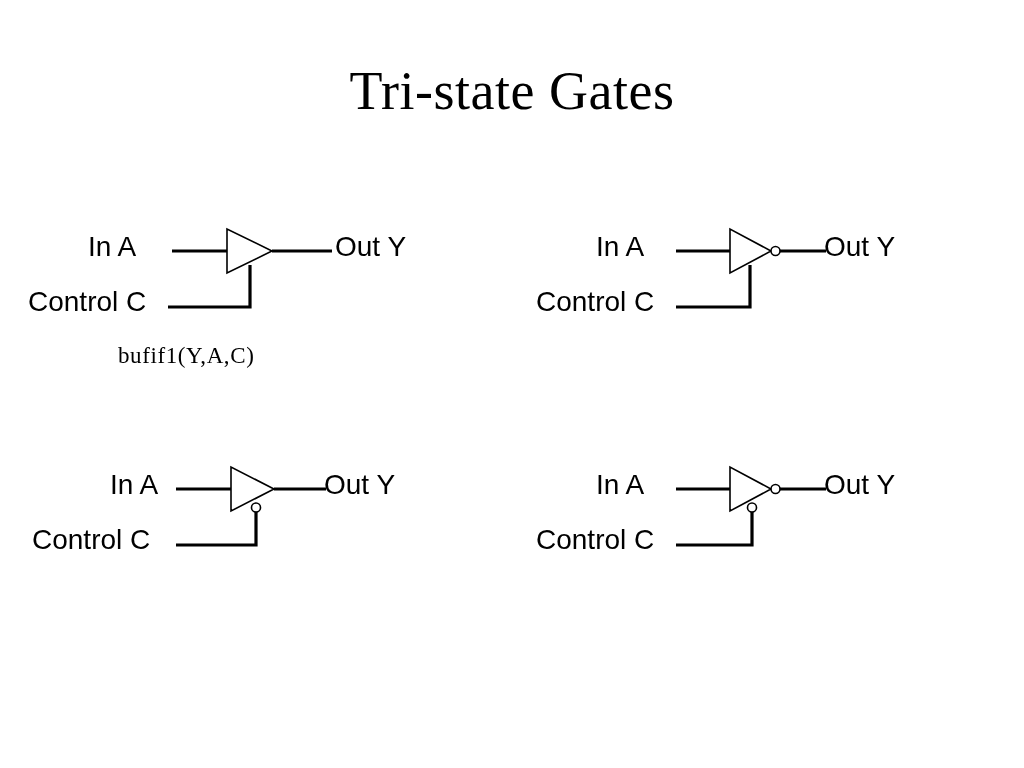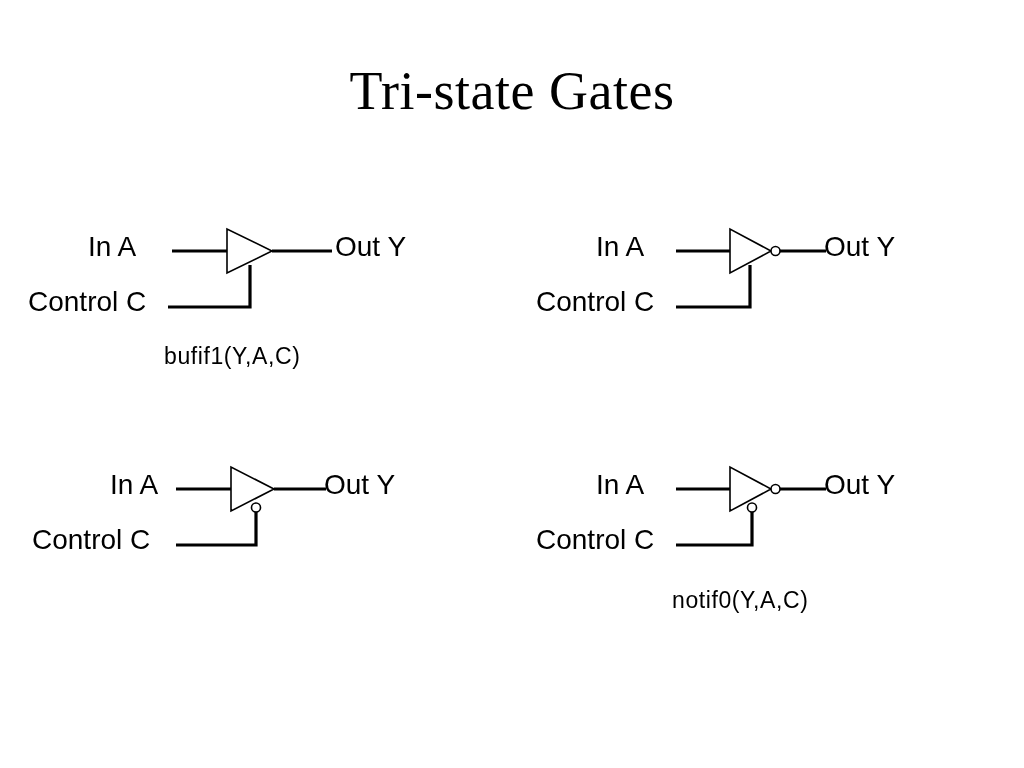--- a/index.html
+++ b/index.html
@@ -77,26 +77,25 @@
 
   .port-label {
     font-family: "Liberation Sans", sans-serif;
     font-size: 28px;
     fill: #000000;
     dominant-baseline: alphabetic;
   }
 
   .code-label {
     position: absolute;
-    font-family: Liberation Sans, sans-serif;
+    font-family: Liberation Serif, serif;
     font-size: 23px;
     letter-spacing: 0.6px;
     color: #000000;
     white-space: nowrap;
-    margin-left: 46px;
   }
 
   
   #figure-bufif1 { left: 10px;  top: 205px; }
   #figure-notif1 { left: 518px; top: 205px; }
   #figure-bufif0 { left: 10px;  top: 443px; }
   #figure-notif0 { left: 518px; top: 443px; }
 
   #code-bufif1 { left: 118px; top: 343px; }
   #code-notif1 { left: 628px; top: 354px; }
@@ -154,16 +153,15 @@
       <text class="port-label" x="78" y="51">In A</text>
       <line class="wire" x1="158" y1="46" x2="212" y2="46"></line>
       <polygon class="tri-body" points="212,24 212,68 253,46"></polygon>
       <circle class="bubble" cx="257.5" cy="46" r="4.5"></circle>
       <line class="wire" x1="262" y1="46" x2="308" y2="46"></line>
       <text class="port-label" x="306" y="51">Out Y</text>
       <text class="port-label" x="18" y="106">Control C</text>
       <circle class="bubble" cx="234" cy="64.5" r="4.5"></circle>
       <polyline class="wire" points="158,102 234,102 234,69"></polyline>
     </svg>
-    <div class="code-label" id="code-notif0" style="position:absolute; left:108px; top:144px;">notif0(Y,A,C)</div>
   </div>
 
 </div>
 
 </body></html>

